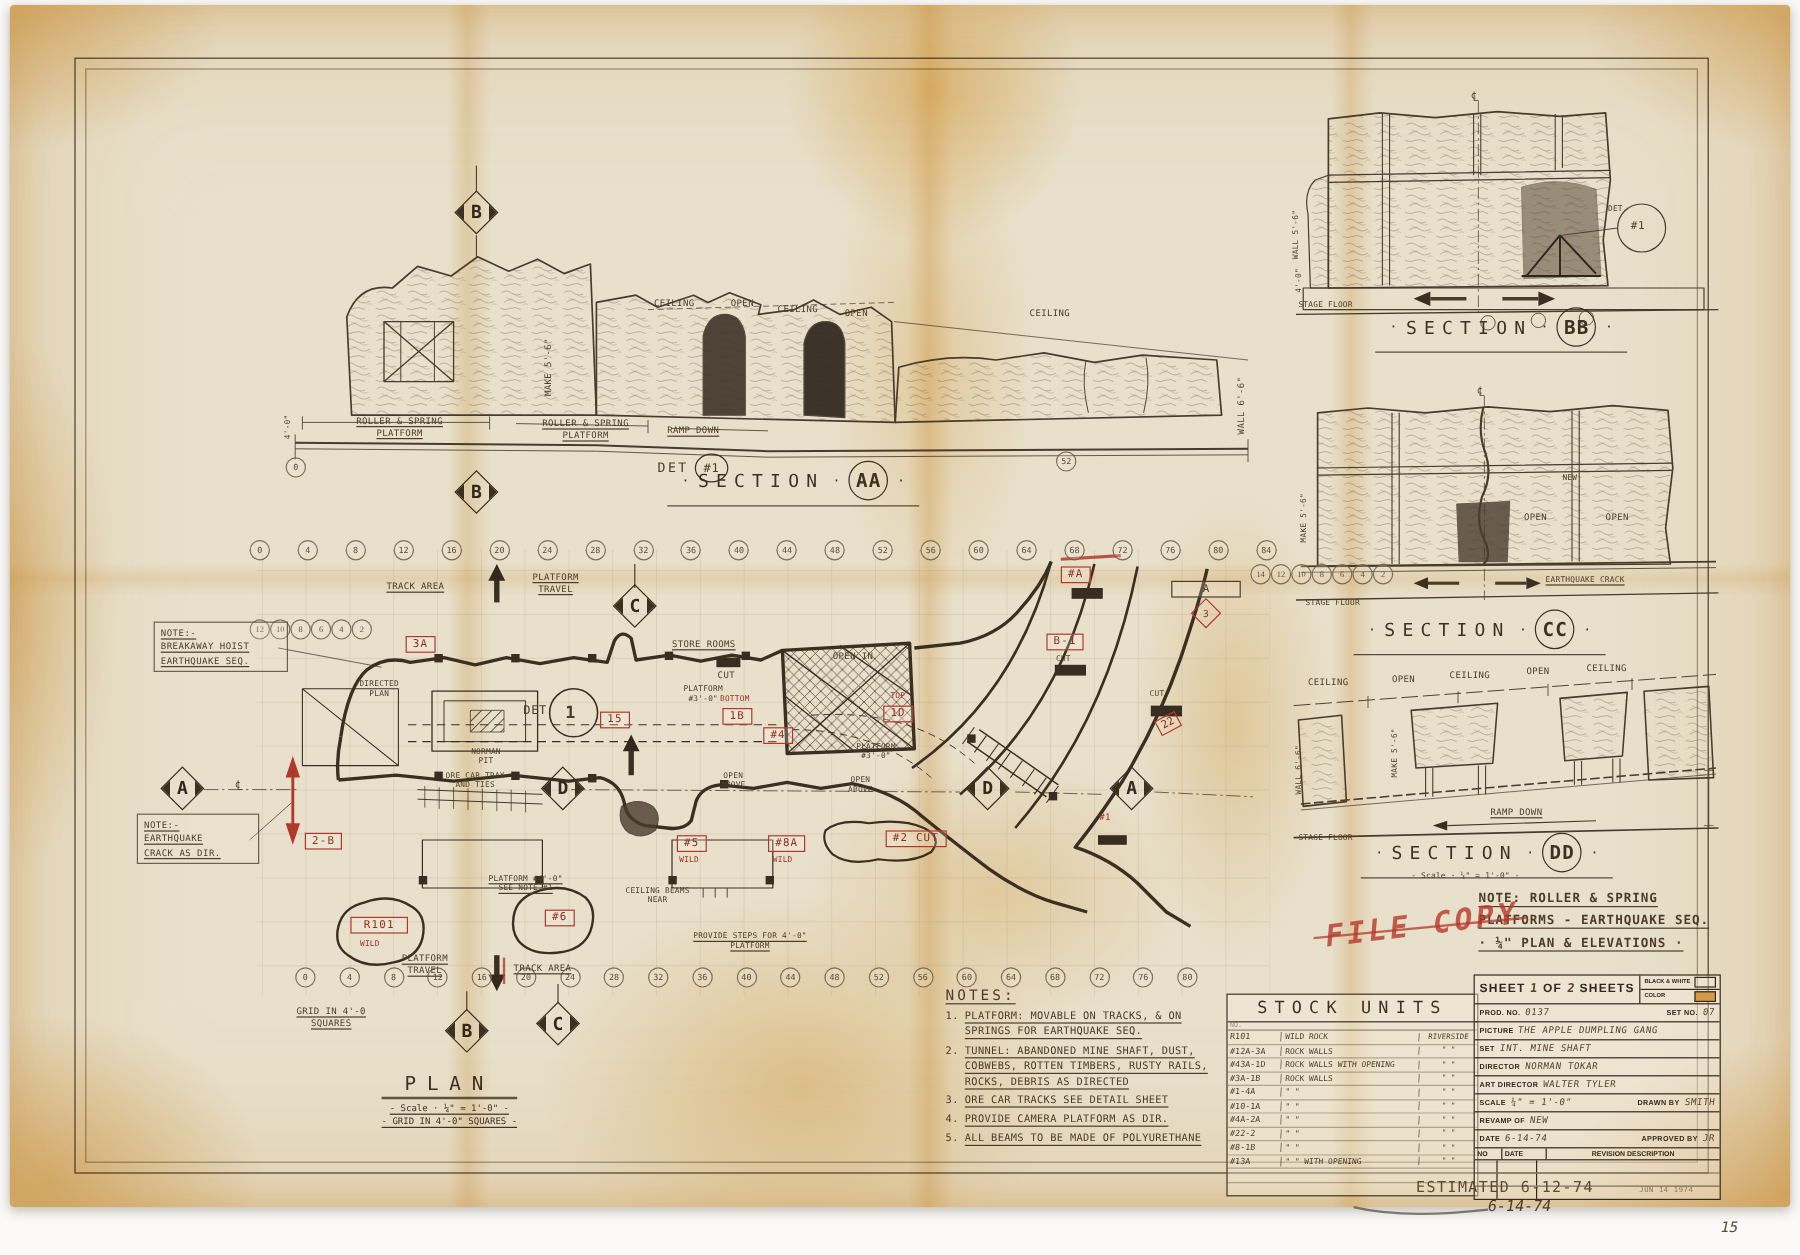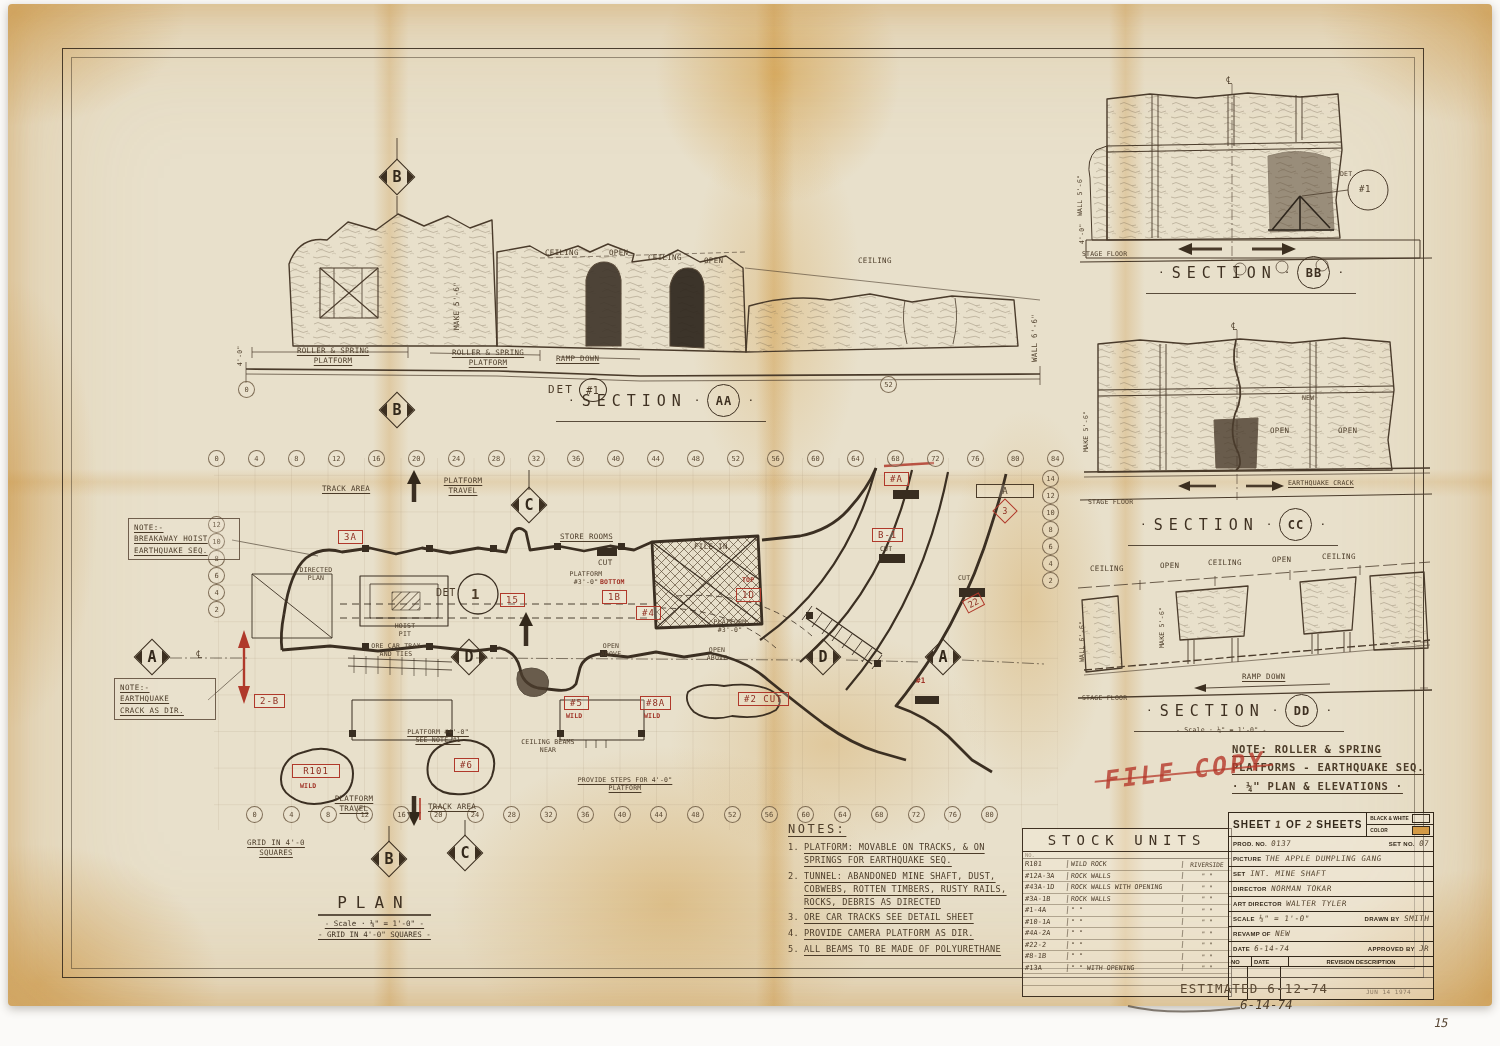--- a/index.html
+++ b/index.html
@@ -25,30 +25,30 @@
   .frame{position:absolute;left:62px;top:48px;width:1360px;height:928px;border:1.6px solid rgba(52,40,26,.88);}
   .frame2{position:absolute;left:71px;top:57px;width:1342px;height:910px;border:1px solid rgba(52,40,26,.45);}
   svg.art{position:absolute;left:0;top:0;width:1500px;height:1046px;}
 
   .lab{position:absolute;font-size:9px;line-height:1.3;letter-spacing:.6px;color:#4c3c29;white-space:nowrap;}
   .sm{font-size:7.5px;letter-spacing:.3px;}
   .xs{font-size:6.5px;letter-spacing:.2px;}
   .c{text-align:center;}
   .u{text-decoration:underline;text-underline-offset:2px;}
   .vert{transform:rotate(-90deg);transform-origin:top left;}
-  .red{color:#a03226;font-weight:bold;}
+  .red{color:#a03226;}
 
   .stitle{position:absolute;display:flex;align-items:center;gap:7px;color:#3f3122;border-bottom:1.6px solid rgba(63,49,34,.85);padding:0 12px 4px 12px;}
   .stitle .txt{font-size:15px;letter-spacing:6px;}
   .stitle .dot{font-size:11px;}
-  .sbub{display:flex;align-items:center;justify-content:center;width:31px;height:31px;border:1.7px solid #3f3122;border-radius:50%;font-size:12px;font-weight:bold;letter-spacing:1px;}
+  .sbub{display:flex;align-items:center;justify-content:center;width:31px;height:31px;border:1.7px solid #3f3122;border-radius:50%;font-size:16px;font-weight:bold;letter-spacing:1px;}
 
   .bubble{display:flex;align-items:center;justify-content:center;width:15px;height:15px;border:1px solid rgba(109,90,66,.85);border-radius:50%;font-size:7px;color:#5c4a34;background:rgba(240,232,214,.25);}
   .brow{position:absolute;display:flex;justify-content:space-between;}
-  .bcol{position:absolute;display:flex;flex-direction:column;}
+  .bcol{position:absolute;display:flex;justify-content:space-between;font-family:Liberation Serif, serif;}
   .bub-abs{position:absolute;}
 
   .mk{position:absolute;width:34px;height:34px;}
   .mk .dia{position:absolute;inset:4px;transform:rotate(45deg);border:1.8px solid #3c2f20;background:linear-gradient(45deg,#3c2f20 20%,transparent 20%,transparent 80%,#3c2f20 80%);}
   .mk .lt{position:absolute;inset:0;display:flex;align-items:center;justify-content:center;font-size:15px;font-weight:bold;color:#33281b;}
 
   .tag{position:absolute;border:1.4px solid #b0392b;color:#8e2e21;font-size:9px;letter-spacing:1px;padding:1px 5px;background:rgba(250,244,230,.22);white-space:nowrap;}
   .tagdark{position:absolute;border:1.2px solid #4c3c29;color:#4c3c29;font-size:9px;padding:1px 8px;background:rgba(250,244,230,.2);}
   .dia-tag{position:absolute;border:1.4px solid #b0392b;color:#8e2e21;font-size:9px;padding:1px 3px;transform:rotate(-28deg);}
   .tri-tag{position:absolute;width:16px;height:16px;border:1.3px solid #b0392b;color:#8e2e21;font-size:8px;display:flex;align-items:center;justify-content:center;transform:rotate(45deg);}
@@ -491,34 +491,34 @@
   <div class="lab sm u" style="left:322px;top:484px">TRACK AREA</div>
   <div class="lab sm c" style="left:428px;top:476px;width:70px">
     <div class="u">PLATFORM</div>
       <div class="u">TRAVEL</div>
   </div>
   <div class="lab xs c" style="left:286px;top:566px;width:60px">
     <div>DIRECTED</div>
       <div>PLAN</div>
   </div>
   <div class="lab xs c" style="left:388px;top:622px;width:34px">
-    <div>HOIST</div>
+    <div>NORMAN</div>
       <div>PIT</div>
   </div>
   <div class="lab" style="left:436px;top:586px;display:flex;align-items:center;gap:4px">
     <span style="font-size:10px">DET</span>
   </div>
   <div class="lab" style="left:471px;top:585px;font-size:14px;font-weight:bold">1</div>
   <div class="lab sm u" style="left:560px;top:532px">STORE ROOMS</div>
   <div class="lab sm" style="left:598px;top:558px">CUT</div>
   <div class="lab xs c" style="left:556px;top:570px;width:60px">
     <div>PLATFORM</div>
       <div>#3'-0"</div>
   </div>
-  <div class="lab sm" style="left:694px;top:542px">FILE IN</div>
+  <div class="lab sm" style="left:694px;top:542px">OPEN IN</div>
   <div class="lab xs c" style="left:700px;top:618px;width:60px">
     <div>PLATFORM</div>
       <div>#3'-0"</div>
   </div>
   <div class="lab xs c" style="left:590px;top:642px;width:42px">
     <div>OPEN</div>
       <div>ABOVE</div>
   </div>
   <div class="lab xs c" style="left:696px;top:646px;width:42px">
     <div>OPEN</div>

